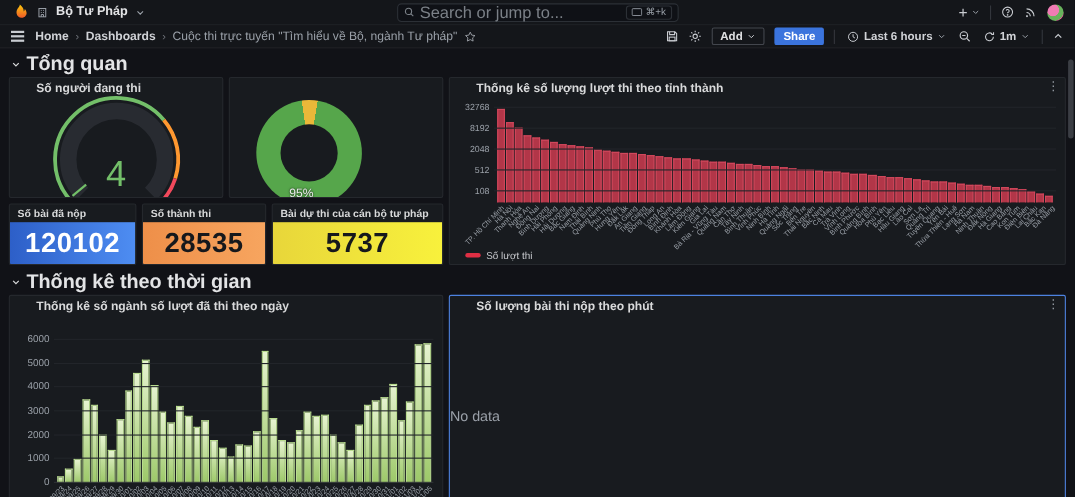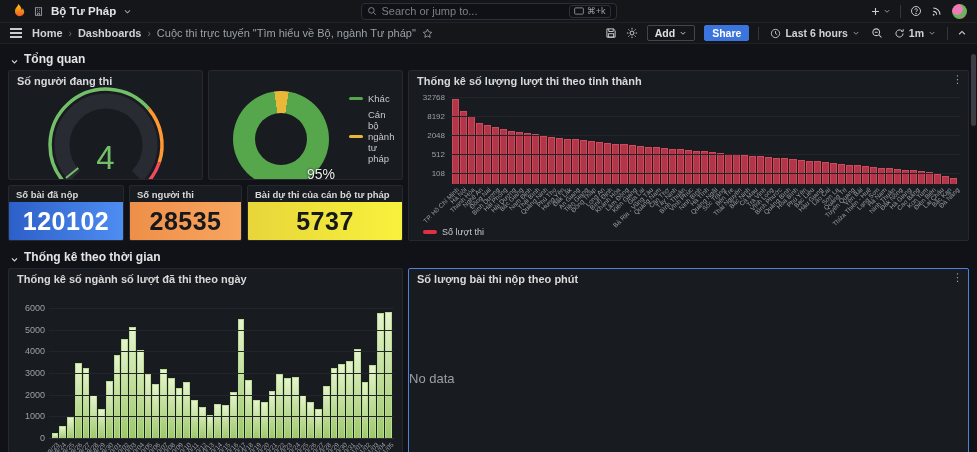--- a/index.html
+++ b/index.html
@@ -8,21 +8,21 @@
   .icon { display:inline-flex; align-items:center; justify-content:center; color:#9aa0a8; flex:none; }
   .icon svg { display:block; }
   
   .topnav { height:23px; background:#14161a; border-bottom:1px solid #202226;
     display:flex; align-items:center; padding:0 10px; position:relative; }
   .nav-left { display:flex; align-items:center; gap:7px; }
   .org-label { font-size:11.5px; font-weight:700; color:#e3e4e6; }
   .nav-search { position:absolute; left:50%; transform:translateX(-50%); width:256px; height:17px;
     background:#0f1116; border:1px solid #2c3036; border-radius:4px; display:flex; align-items:center;
     gap:5px; padding:0 5px; cursor:pointer; }
-  .nav-search .ph { font-size:11px; color:#7b8087; flex:1; }
+  .nav-search .ph { font-size:15px; color:#7b8087; flex:1; }
   .kbd { display:flex; align-items:center; gap:3px; border:1px solid #2c3036; border-radius:3px;
     font-size:9px; color:#9aa0a8; padding:0 4px; height:13px; }
   .nav-right { margin-left:auto; display:flex; align-items:center; gap:9px; }
   .vdiv { width:1px; height:13px; background:#33363c; }
   .avatar { width:15px; height:15px; border-radius:50%;
     background:radial-gradient(circle at 35% 35%, #f07bb4 0 38%, #68b35c 42% 70%, #e8619a 74%); }
   
   .subnav { height:21px; background:#14161a; border-bottom:1px solid #202226;
     display:flex; align-items:center; padding:0 10px; gap:10px; }
   .hamburger { display:flex; flex-direction:column; gap:2.5px; cursor:pointer; }
@@ -32,42 +32,42 @@
   .crumb.current { color:#9aa0a8; font-weight:400; }
   .crumb-sep { color:#6e7279; font-size:10px; }
   .sub-right { margin-left:auto; display:flex; align-items:center; gap:9px; }
   .btn { display:flex; align-items:center; gap:4px; font-size:10.5px; height:16px; padding:0 7px;
     border-radius:2px; cursor:pointer; white-space:nowrap; }
   .btn-outline { border:1px solid #43464d; color:#dfe0e2; font-weight:600; }
   .btn-primary { background:#3b74dd; color:#fff; font-weight:700; border:1px solid #3b74dd; }
   .btn-text { color:#d0d2d6; font-weight:600; padding:0 2px; }
   
   .dash { padding:5px 8px 0; }
-  .section-h { display:flex; align-items:flex-end; gap:5px; font-size:12px; font-weight:700;
+  .section-h { display:flex; align-items:center; gap:5px; font-size:18px; font-weight:700;
     color:#e3e4e6; height:16px; cursor:pointer; margin:1px 0 4px 2px; }
   .top-grid { display:flex; gap:5px; }
   .left-col { width:395px; flex:none; display:flex; flex-direction:column; gap:5px; }
   .row1 { display:flex; gap:5px; height:110px; }
   .panel { background:#181b1f; border:1px solid #25282d; border-radius:2px; position:relative; overflow:hidden; }
   .ptitle { font-size:11px; font-weight:600; color:#d8d9da; padding:4px 8px 0; white-space:nowrap;
-    overflow:hidden; cursor:pointer; }
+    overflow:hidden; cursor:pointer;margin-left:16px; }
   .kebab { position:absolute; top:3px; right:5px; color:#9aa0a8; font-size:11px; line-height:10px;
     cursor:pointer; letter-spacing:0; }
   
   .gauge-panel { width:195px; }
   .gauge-wrap { position:absolute; left:0; right:0; top:14px; bottom:0; display:flex; justify-content:center; }
   .gauge-value { position:absolute; left:0; right:0; bottom:2px; text-align:center; font-size:33px;
     font-weight:500; color:#73BF69; }
   
   .donut-panel { flex:1; }
   .donut-body { position:absolute; top:20px; left:24px; right:6px; bottom:0; display:flex; gap:20px; }
   .donut { position:relative; width:96px; height:96px; flex:none; }
   .ring { position:absolute; inset:0; border-radius:50%; }
   .hole { position:absolute; left:22px; top:22px; width:52px; height:52px; border-radius:50%; background:#181b1f; }
-  .donut-label { position:absolute; bottom:5px; left:30px; font-size:14px; color:#eceded; text-shadow:0 0 2px #000;margin-left:44px; }
+  .donut-label { position:absolute; bottom:5px; left:30px; font-size:11px; color:#eceded; text-shadow:0 0 2px #000; }
   .dlegend { padding-top:2px; display:flex; flex-direction:column; gap:5px; }
   .dlegend-item { display:flex; align-items:center; gap:5px; font-size:9.5px; color:#c7c9cd; cursor:pointer; }
   .dash-mark { width:14px; height:3.5px; border-radius:2px; flex:none; }
   
   .stats-row { display:flex; gap:5px; height:56px; }
   .stat-panel { display:flex; flex-direction:column; }
   .stat-1 { width:116px; } .stat-2 { width:113px; } .stat-3 { flex:1; }
   .stat-title { font-size:9.5px; font-weight:600; color:#d8d9da; padding:3px 7px 2px; white-space:nowrap; overflow:hidden; }
   .stat-body { flex:1; display:flex; align-items:center; justify-content:center;
     font-size:25px; font-weight:700; letter-spacing:0.5px; }
@@ -281,41 +281,31 @@
           <div class="gauge-value">4</div>
         </div>
 
         <div class="panel donut-panel">
           <div class="donut-body">
             <div class="donut">
               <div class="ring" id="donut-ring" style="background: conic-gradient(from -8deg, rgb(234, 184, 57) 0deg, rgb(234, 184, 57) 17.3deg, rgb(86, 166, 75) 17.3deg, rgb(86, 166, 75) 360deg);"></div>
               <div class="hole"></div>
               <div class="donut-label">95%</div>
             </div>
-            <div class="dlegend">
-              <div class="dlegend-item">
-                <span class="dash-mark" id="mark-0" style="background: rgb(86, 166, 75);"></span>
-                <span>Khác</span>
-              </div>
-              <div class="dlegend-item">
-                <span class="dash-mark" id="mark-1" style="background: rgb(234, 184, 57);"></span>
-                <span>Cán bộ ngành tư pháp</span>
-              </div>
-            </div>
           </div>
         </div>
       </div>
 
       <div class="stats-row">
         <div class="panel stat-panel stat-1">
           <div class="stat-title">Số bài đã nộp</div>
           <div class="stat-body stat-blue">120102</div>
         </div>
         <div class="panel stat-panel stat-2">
-          <div class="stat-title">Số người thi</div>
+          <div class="stat-title">Số thành thi</div>
           <div class="stat-body stat-orange">28535</div>
         </div>
         <div class="panel stat-panel stat-3">
           <div class="stat-title">Bài dự thi của cán bộ tư pháp</div>
           <div class="stat-body stat-yellow">5737</div>
         </div>
       </div>
     </div>
 
     <div class="panel prov-panel prov">

